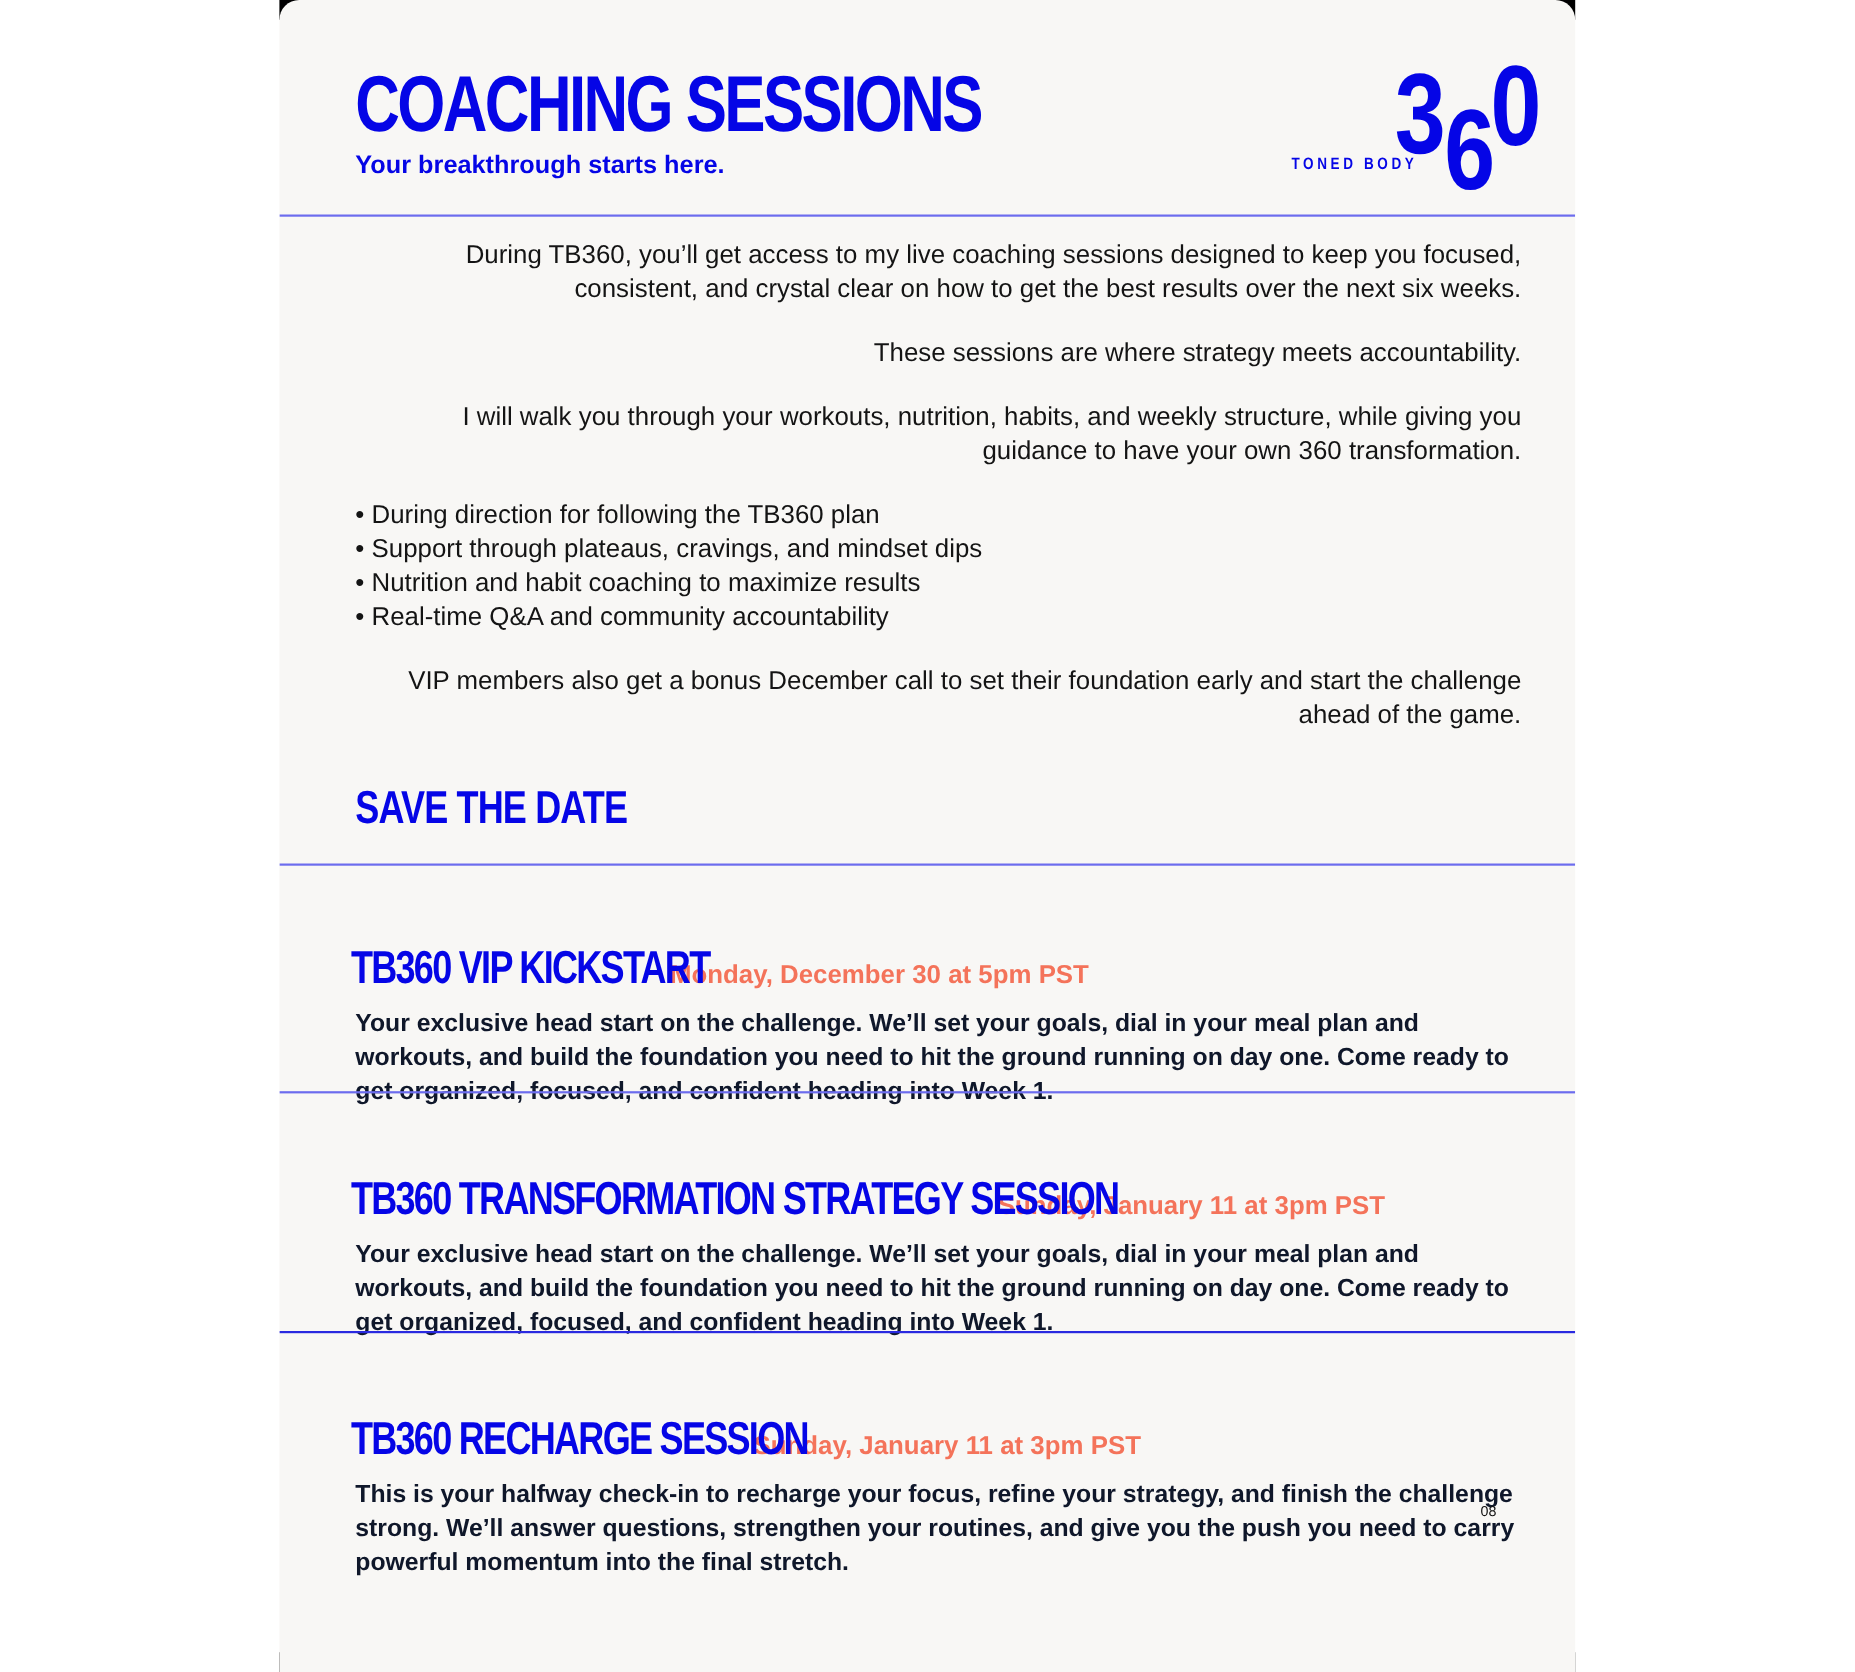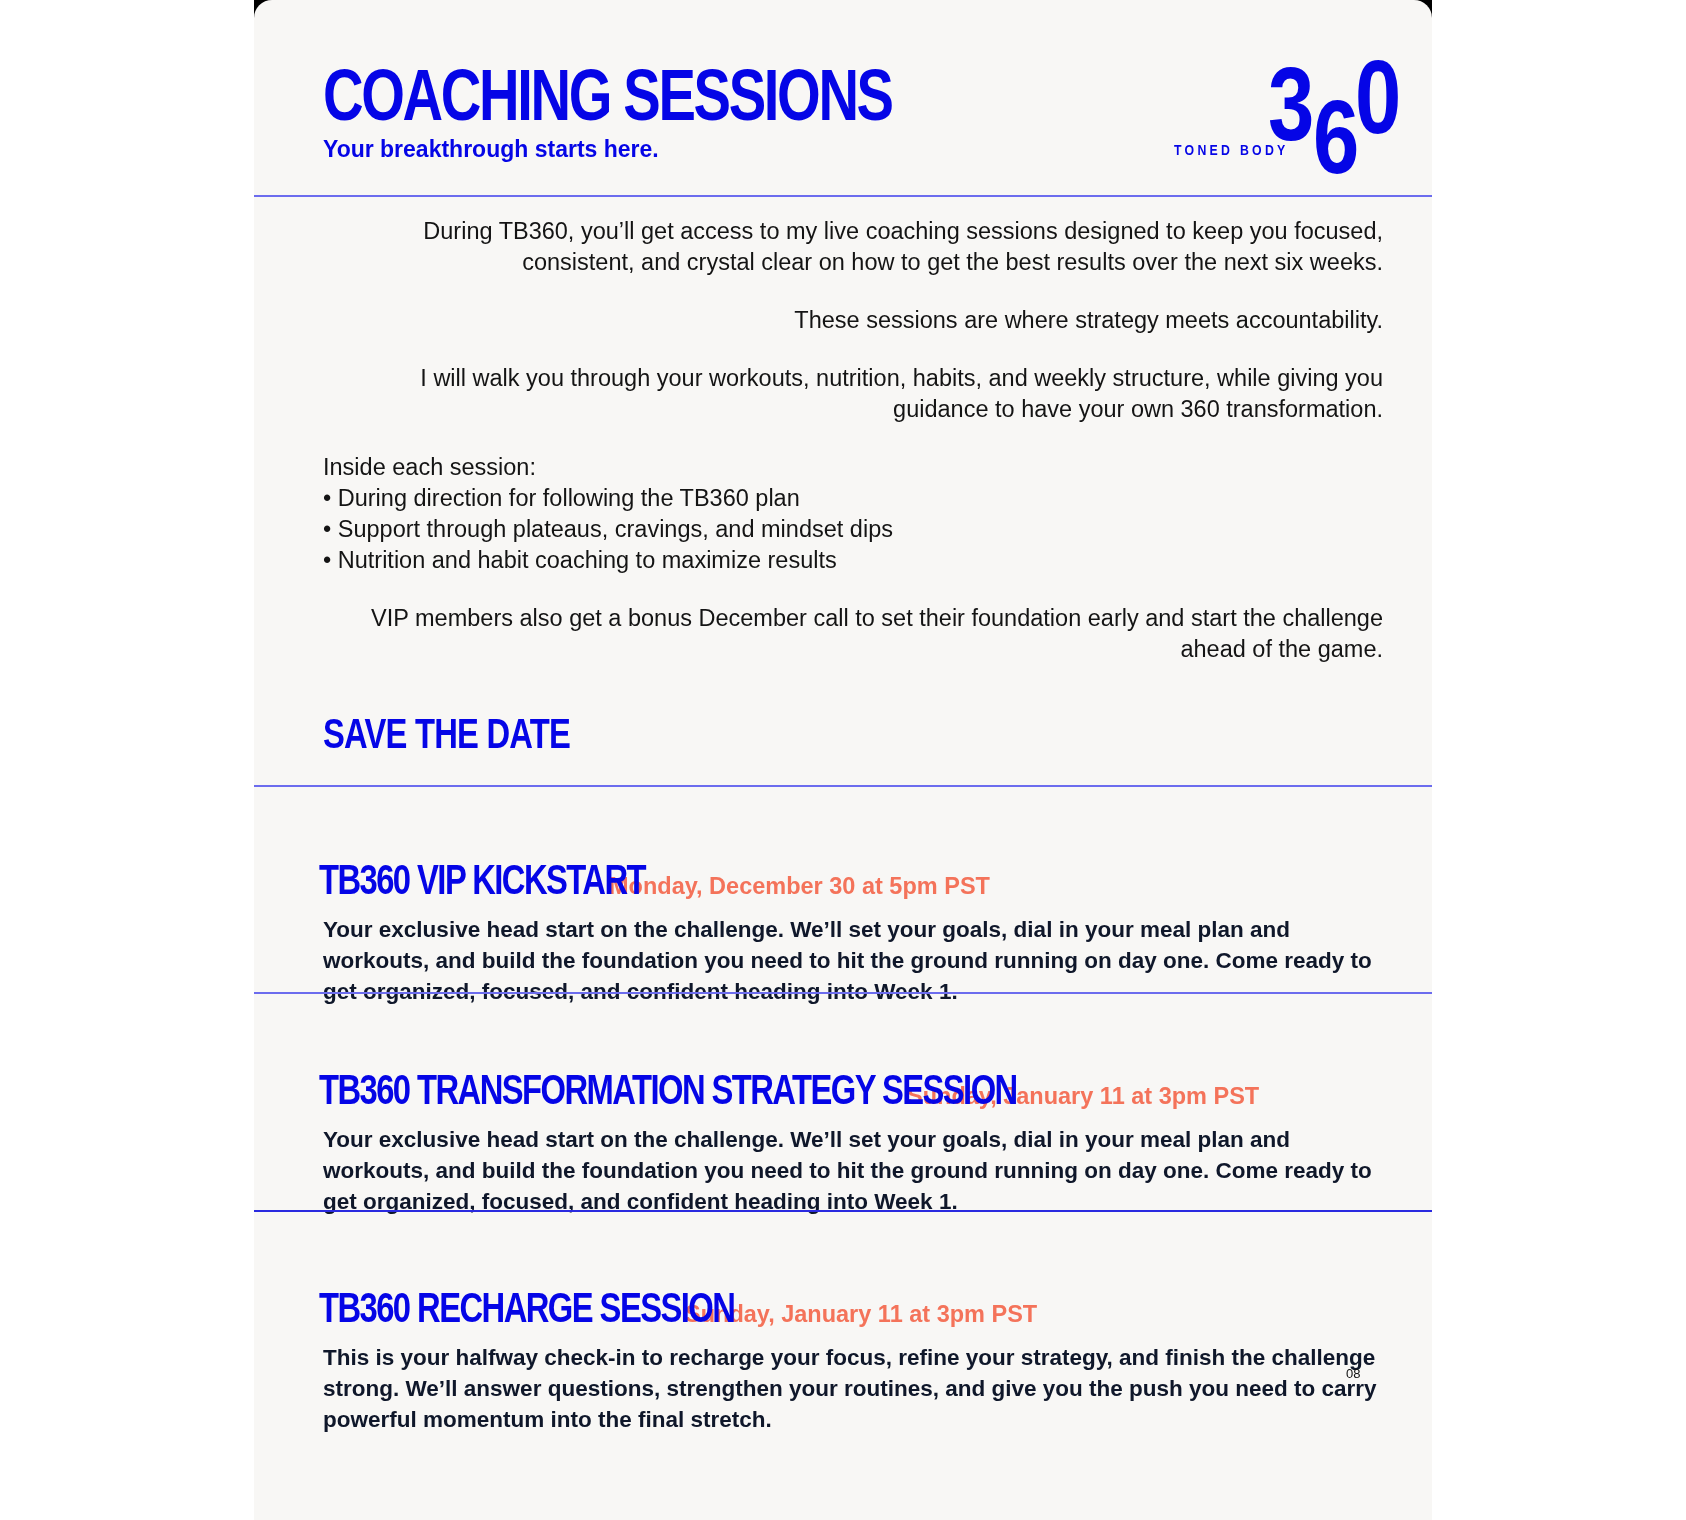--- a/index.html
+++ b/index.html
@@ -43,25 +43,25 @@
     <span class="d" style="left:181px;top:5px;">0</span>
     <span class="tb">TONED BODY</span>
   </div>
 
   <div class="rule" style="top:195px;"></div>
 
   <div class="body-text" style="top:216px;">
     <p>During TB360, you’ll get access to my live coaching sessions designed to keep you focused, consistent, and crystal clear on how to get the best results over the next six weeks.</p>
     <p>These sessions are where strategy meets accountability.</p>
     <p>I will walk you through your workouts, nutrition, habits, and weekly structure, while giving you guidance to have your own 360 transformation.</p>
-    <div>Inside each session:</div>
     <ul>
       <li>• During direction for following the TB360 plan</li>
       <li>• Support through plateaus, cravings, and mindset dips</li>
       <li>• Nutrition and habit coaching to maximize results</li>
+      <li>• Real-time Q&amp;A and community accountability</li>
     </ul>
     <p>VIP members also get a bonus December call to set their foundation early and start the challenge ahead of the game.</p>
   </div>
 
   <div class="save">SAVE THE DATE</div>
 
   <div class="rule" style="top:785px;"></div>
 
   <div class="session" style="top:818px;">
     <div class="row">

